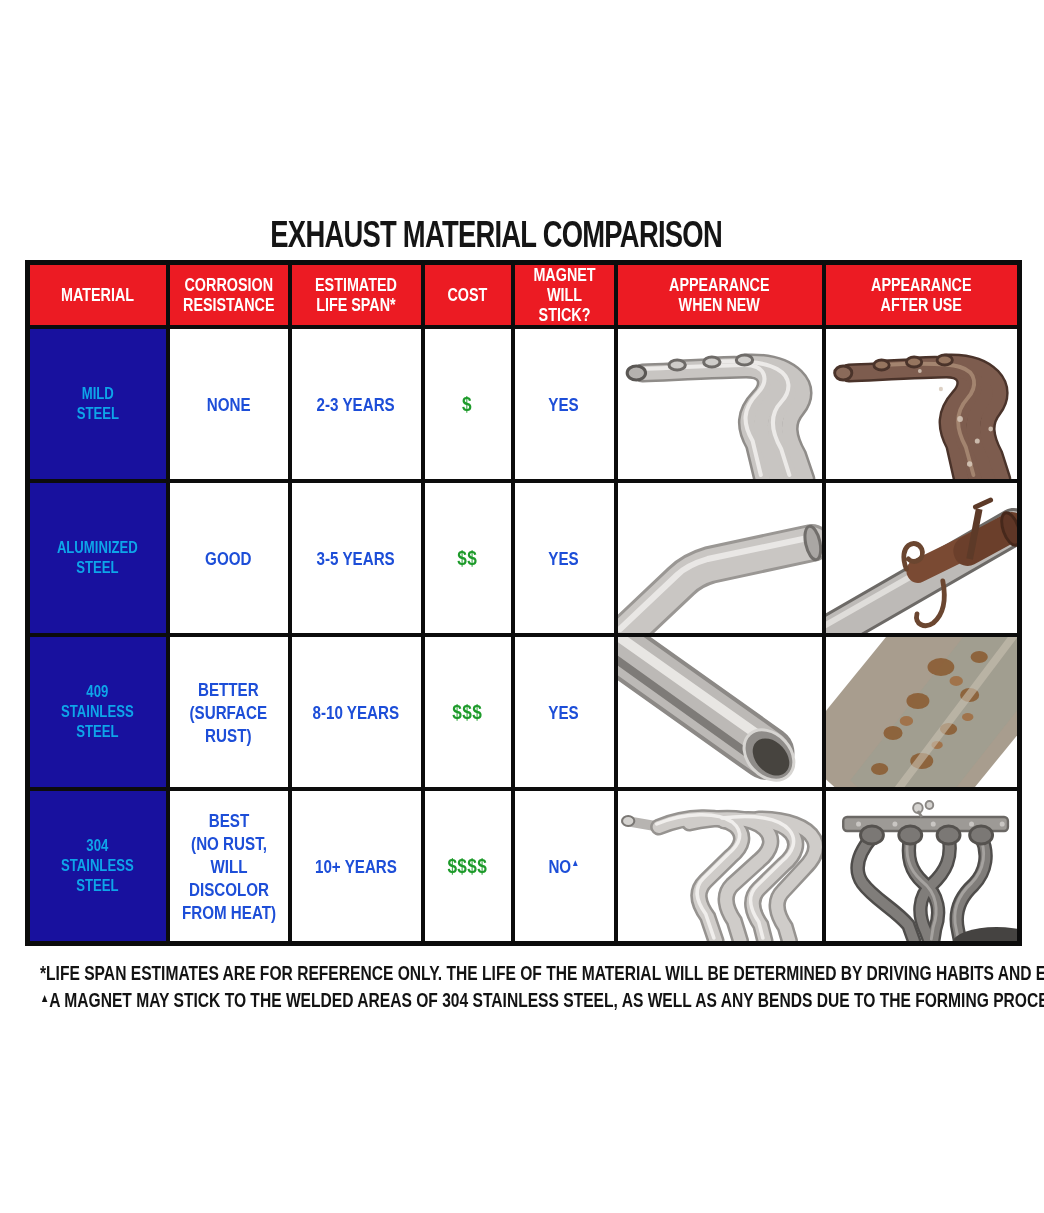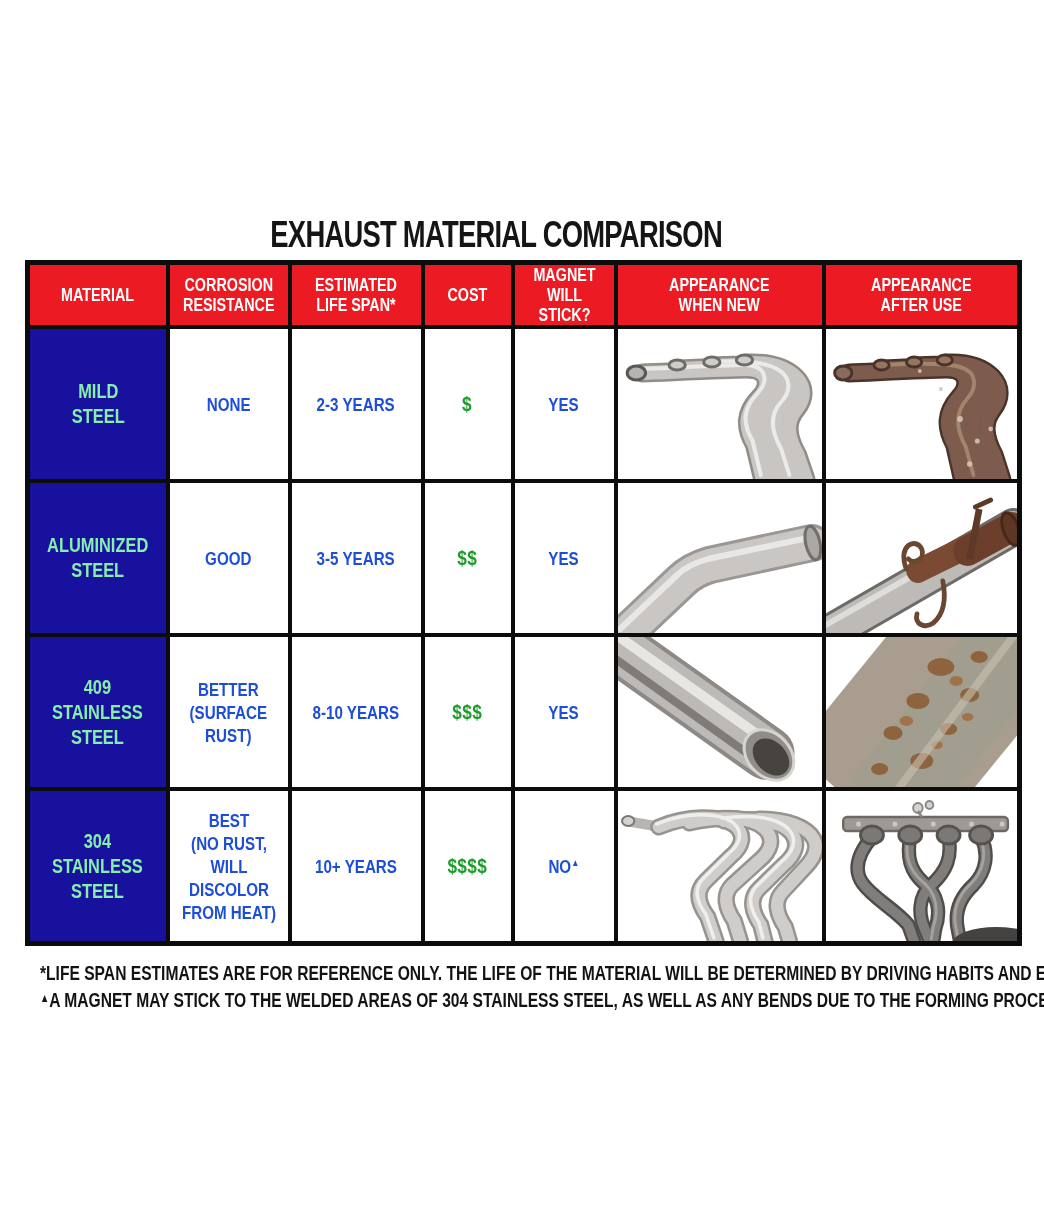--- a/index.html
+++ b/index.html
@@ -14,21 +14,21 @@
   .pre{white-space:pre-line;}
 
   table.cmp{position:absolute;top:260px;left:25px;width:992px;border-collapse:collapse;
             table-layout:fixed;border:5px solid #0c0c0c;}
   table.cmp th,table.cmp td{border:4px solid #0c0c0c;padding:0;text-align:center;
             vertical-align:middle;overflow:hidden;}
   table.cmp thead th{height:55px;}
   table.cmp tbody td{height:150px;}
 
   .hdr{background:#ec1b23;color:#ffffff;font-weight:bold;font-size:17.5px;line-height:1.15;}
-  .mat{background:#18119e;color:#86efac;font-weight:bold;font-size:20px;line-height:1.25;}
+  .mat{background:#18119e;color:#0ea5e9;font-weight:bold;font-size:16px;line-height:1.25;}
   .val{background:#ffffff;color:#1d4ed8;font-weight:bold;font-size:18.5px;line-height:1.25;}
   .cost{background:#ffffff;color:#1e9b2b;font-weight:bold;font-size:21px;letter-spacing:.5px;}
   .photo{background:#ffffff;}
   .photo svg{display:block;width:100%;height:150px;}
   sup.tri{font-size:10px;line-height:0;}
 
   .notes{position:absolute;left:40px;top:960px;width:990px;color:#131313;font-weight:bold;}
   .notes p{margin:0;font-size:20px;line-height:1.33;white-space:nowrap;}
   .notes .cond{transform:scaleX(.78);transform-origin:left center;}
   .notes .tri-mark{font-size:12px;vertical-align:5px;}

